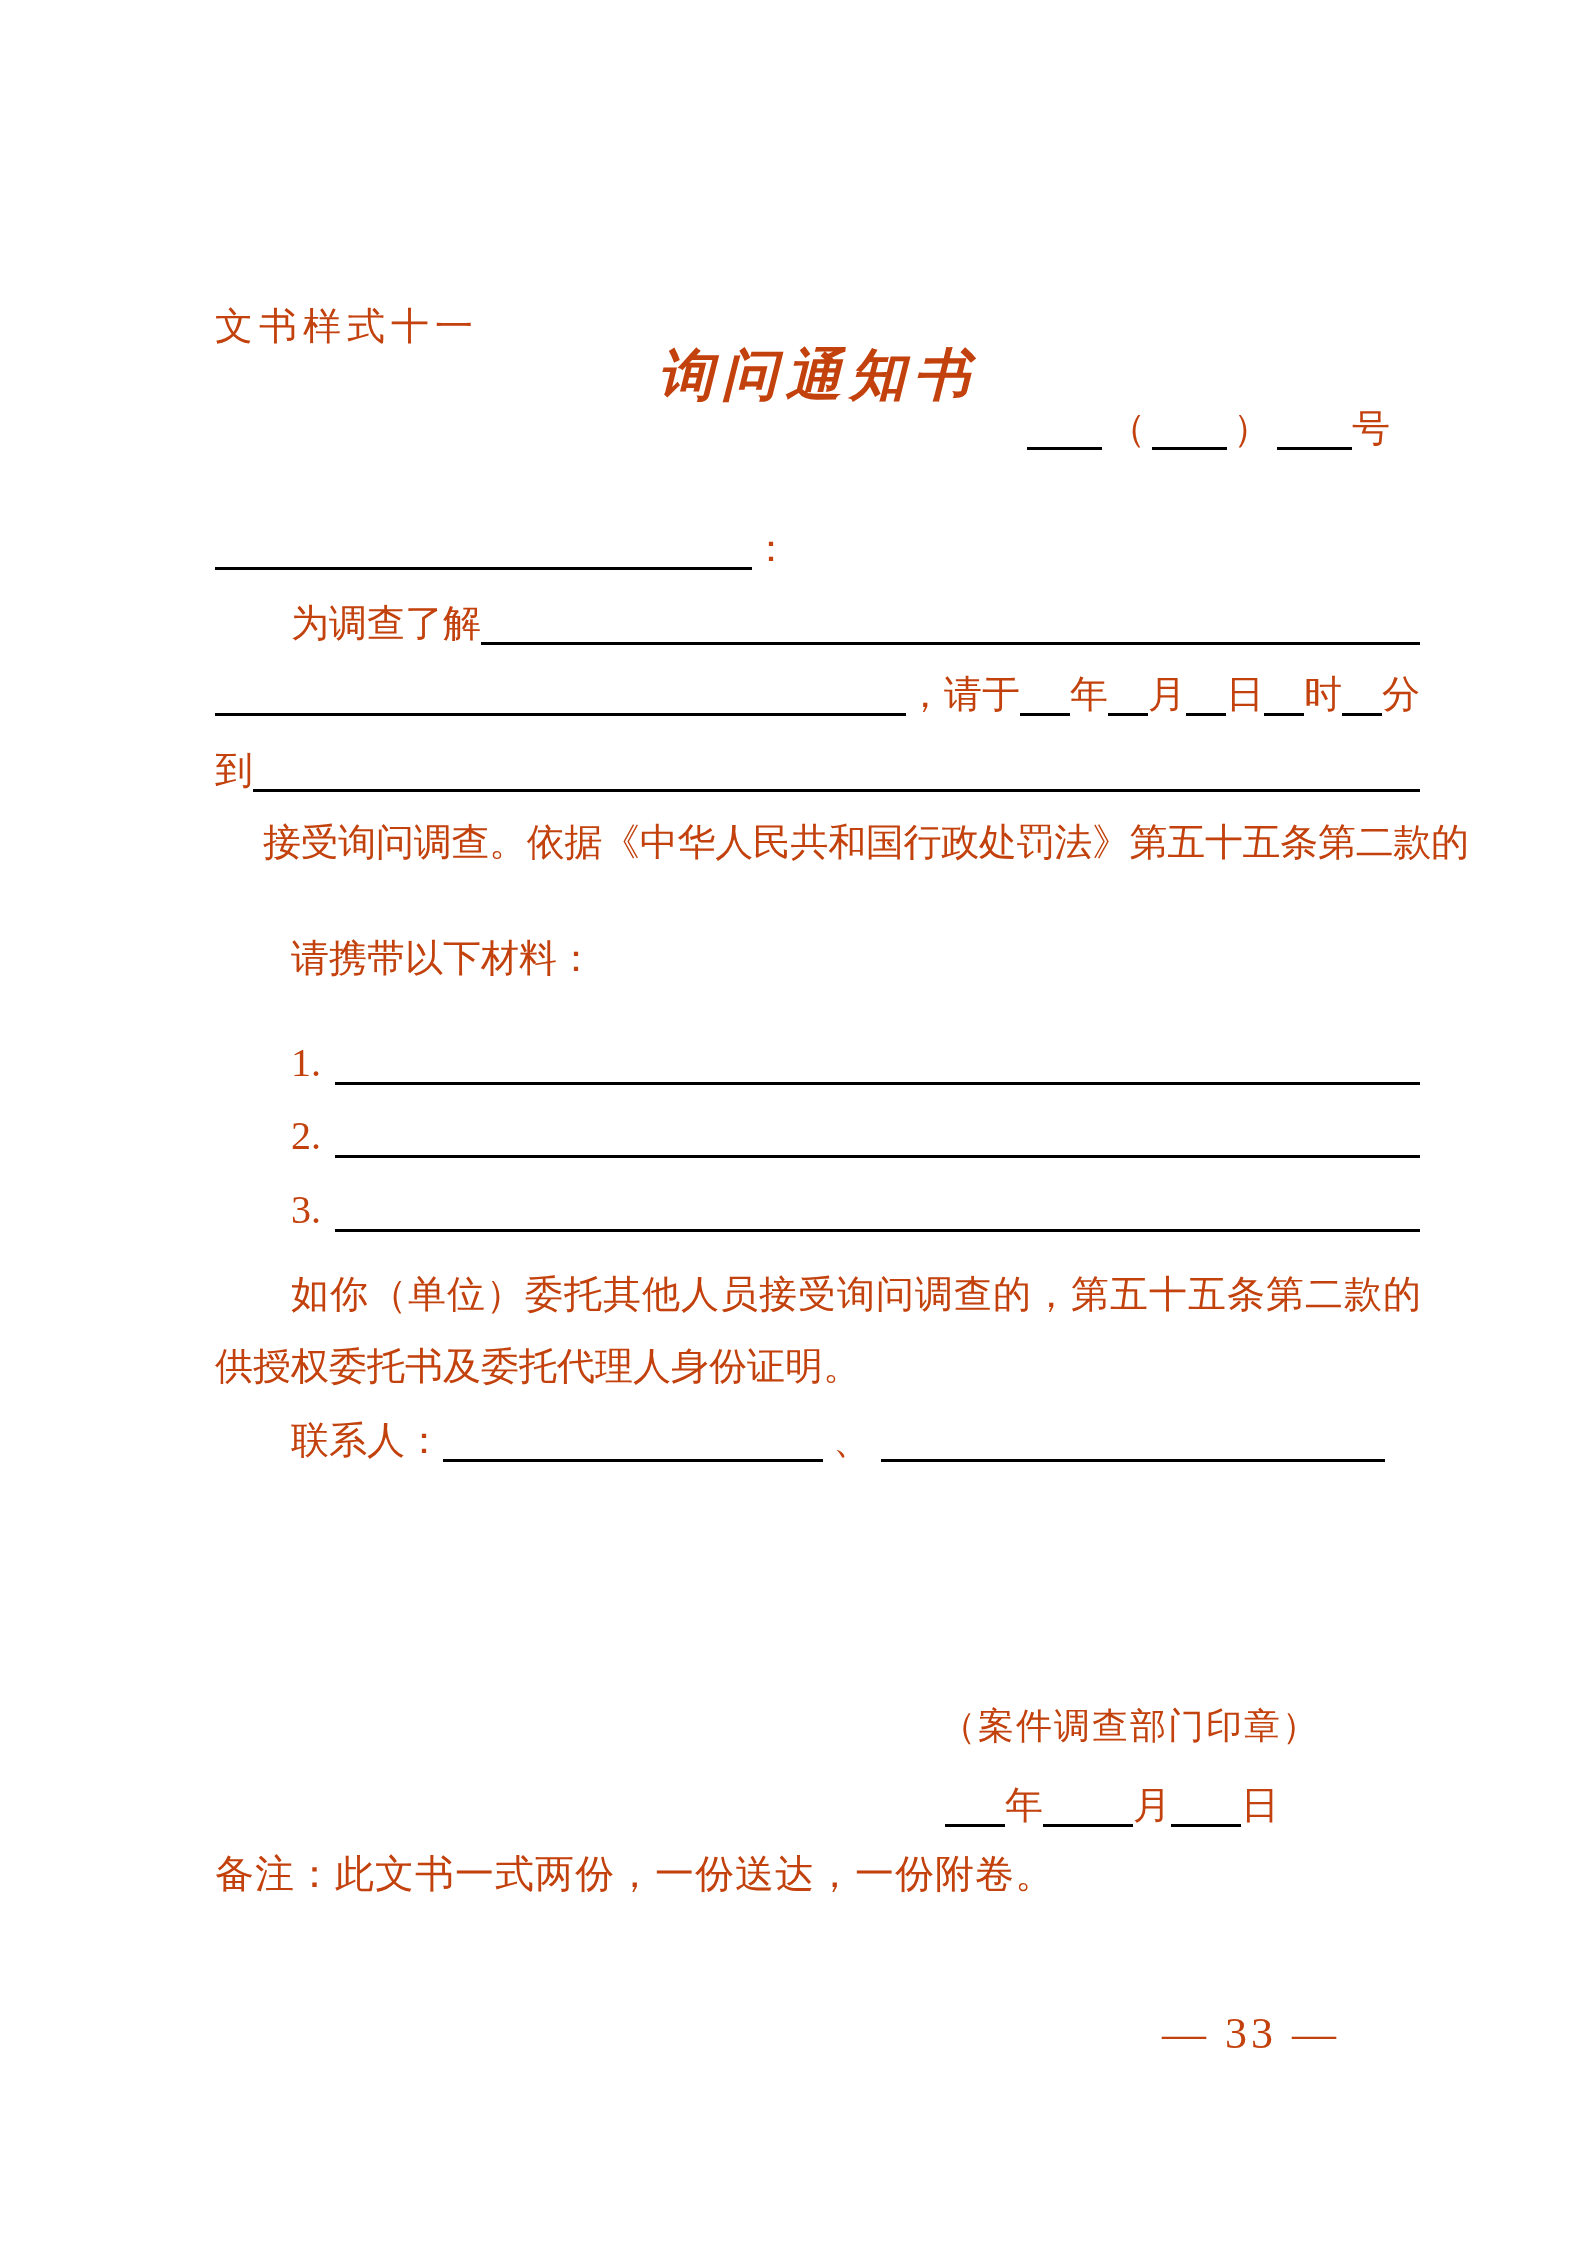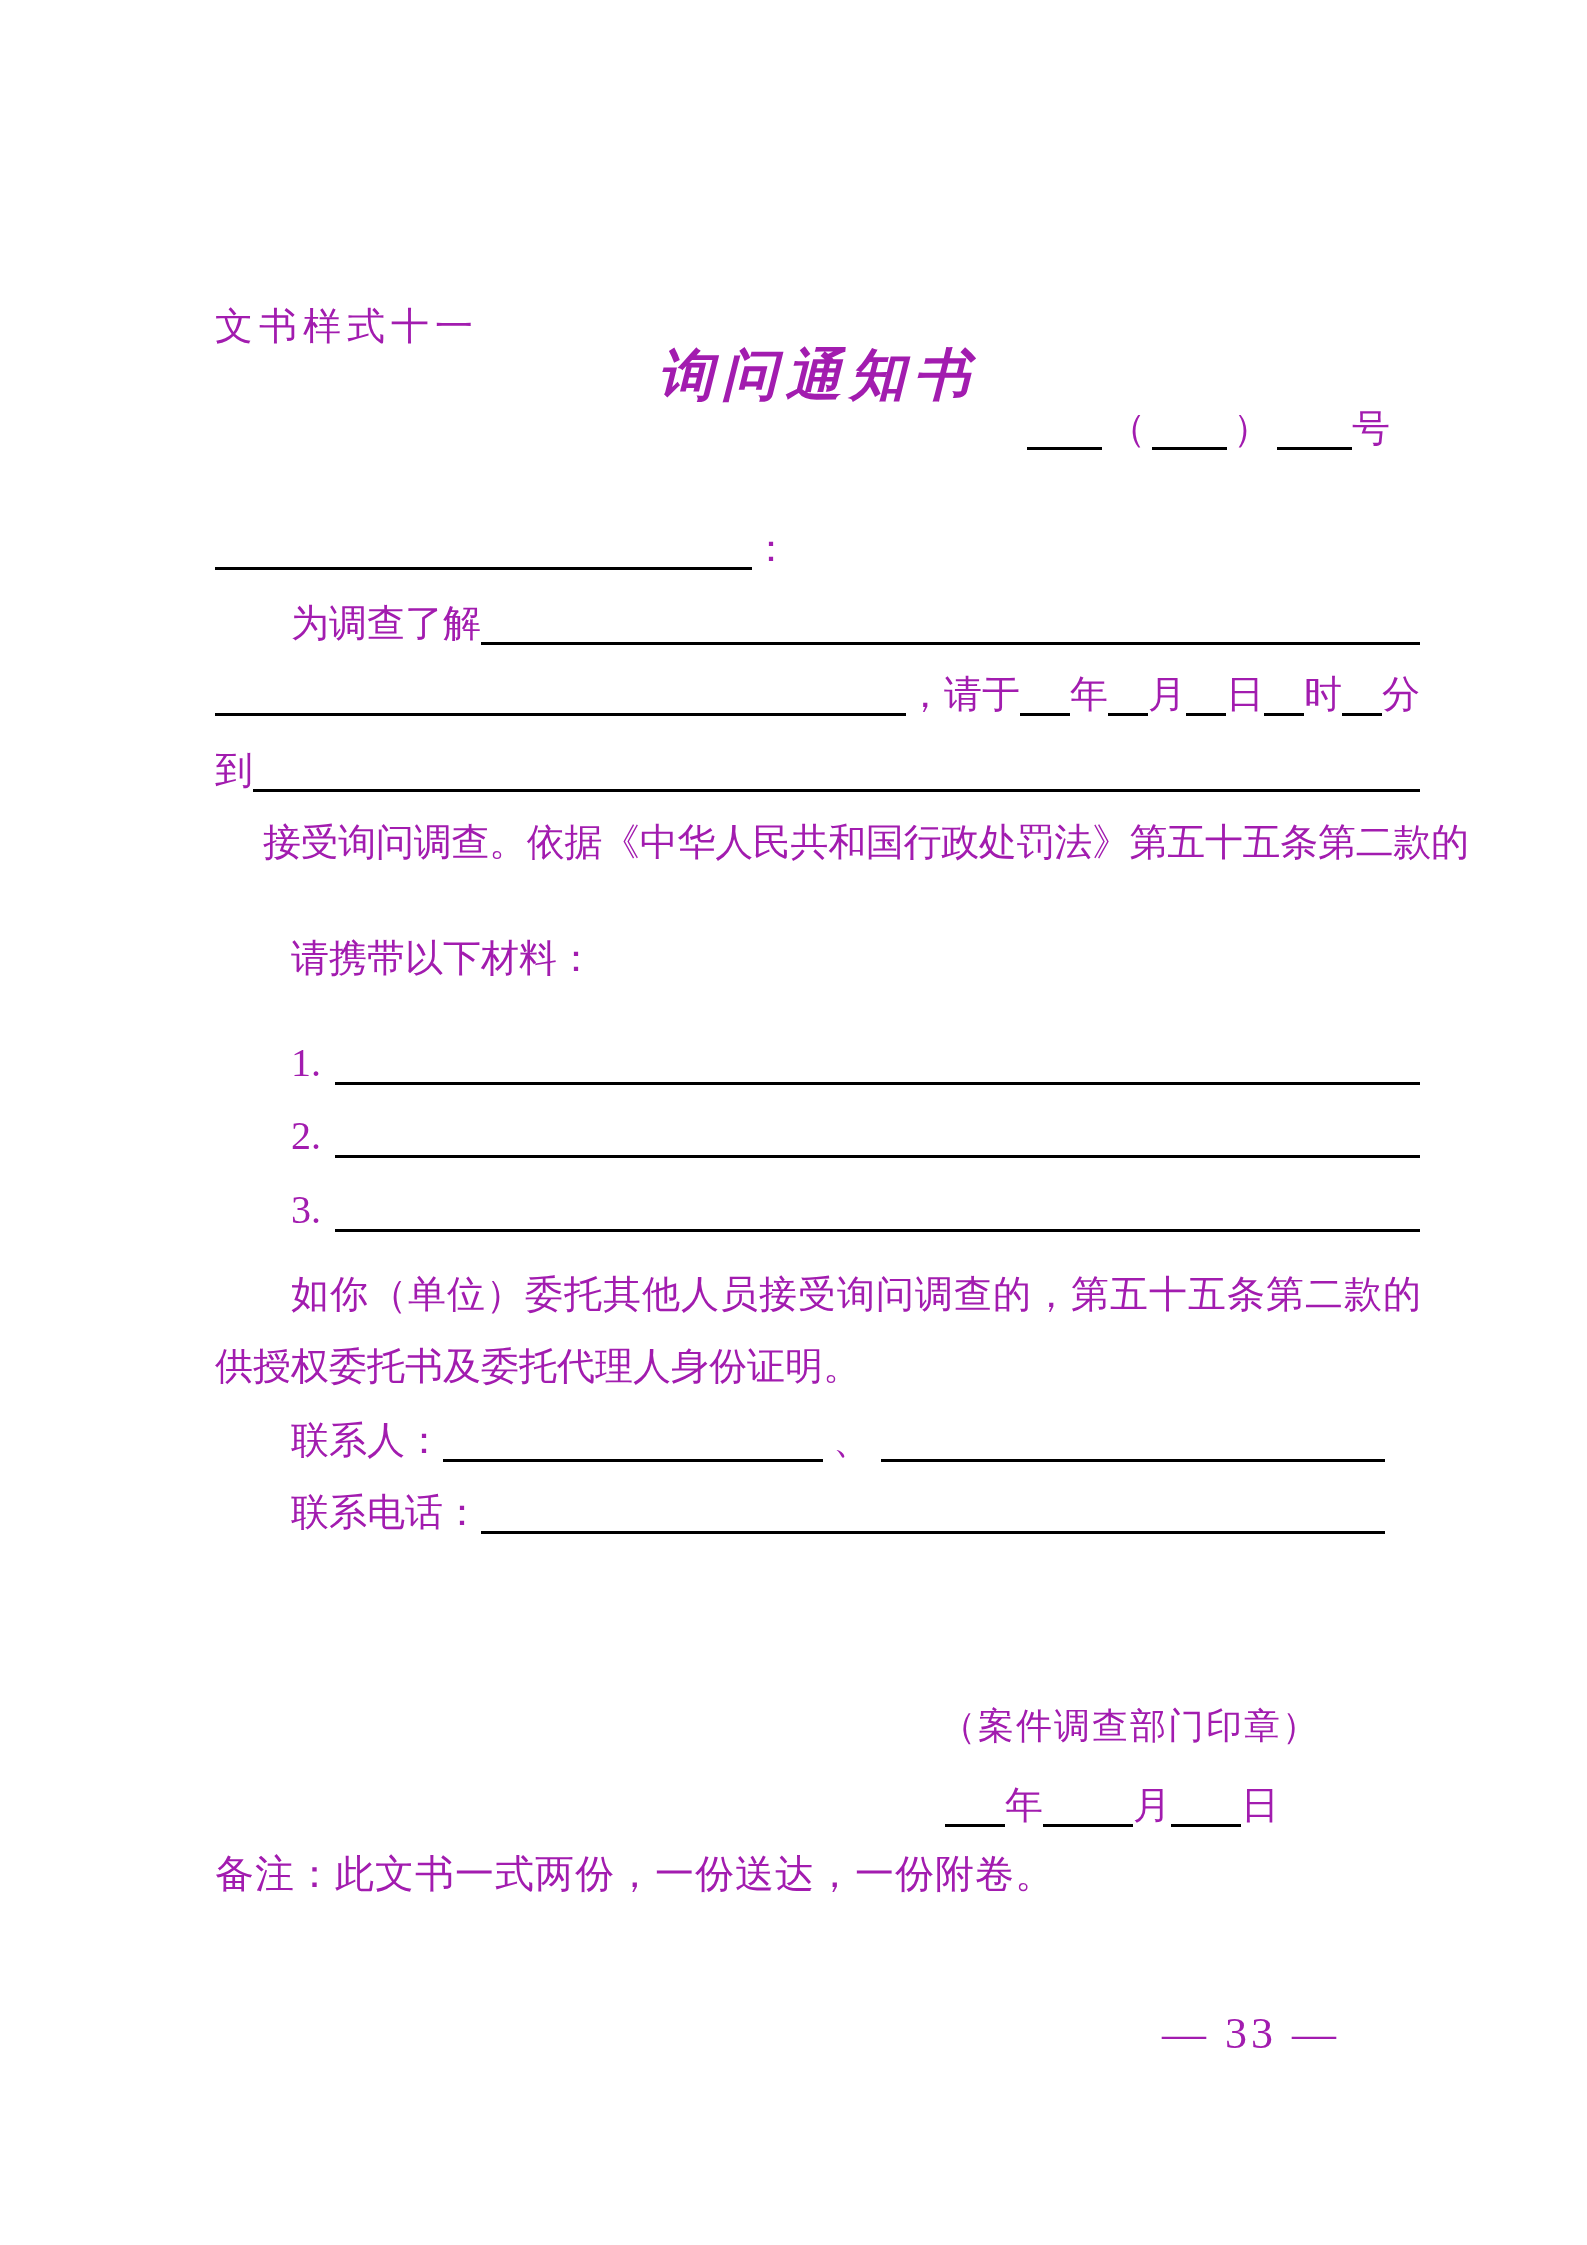--- a/index.html
+++ b/index.html
@@ -2,21 +2,21 @@
 <html><head>
 <meta charset="utf-8">
 <style>
   html, body { margin: 0; padding: 0; background: #e8e8e8; }
   .page {
     position: relative;
     width: 1587px;
     height: 2245px;
     background: #ffffff;
     font-family: "Liberation Serif", "DejaVu Serif", serif;
-    color: #a21caf;
+    color: #c2410c;
     overflow: hidden;
   }
   .line {
     position: absolute;
     left: 215px;
     width: 1205px;
     font-size: 38px;
     line-height: 52px;
     white-space: nowrap;
   }
@@ -153,24 +153,20 @@
   <div class="line justify para2-l1">如你（单位）委托其他人员接受询问调查的，第五十五条第二款的</div>
   <div class="line para2-l2">供授权委托书及委托代理人身份证明。</div>
 
   <div class="line frow contact-line">
     <span>联系人：</span>
     <span class="fill b1"></span>
     <span class="sep">、</span>
     <span class="fill grow"></span>
   </div>
 
-  <div class="line frow phone-line">
-    <span>联系电话：</span>
-    <span class="fill grow"></span>
-  </div>
 
   <div class="line stamp-line">（案件调查部门印章）</div>
 
   <div class="line frow date-line">
     <span class="fill b1"></span>
     <span>年</span>
     <span class="fill b2"></span>
     <span>月</span>
     <span class="fill b3"></span>
     <span>日</span>

